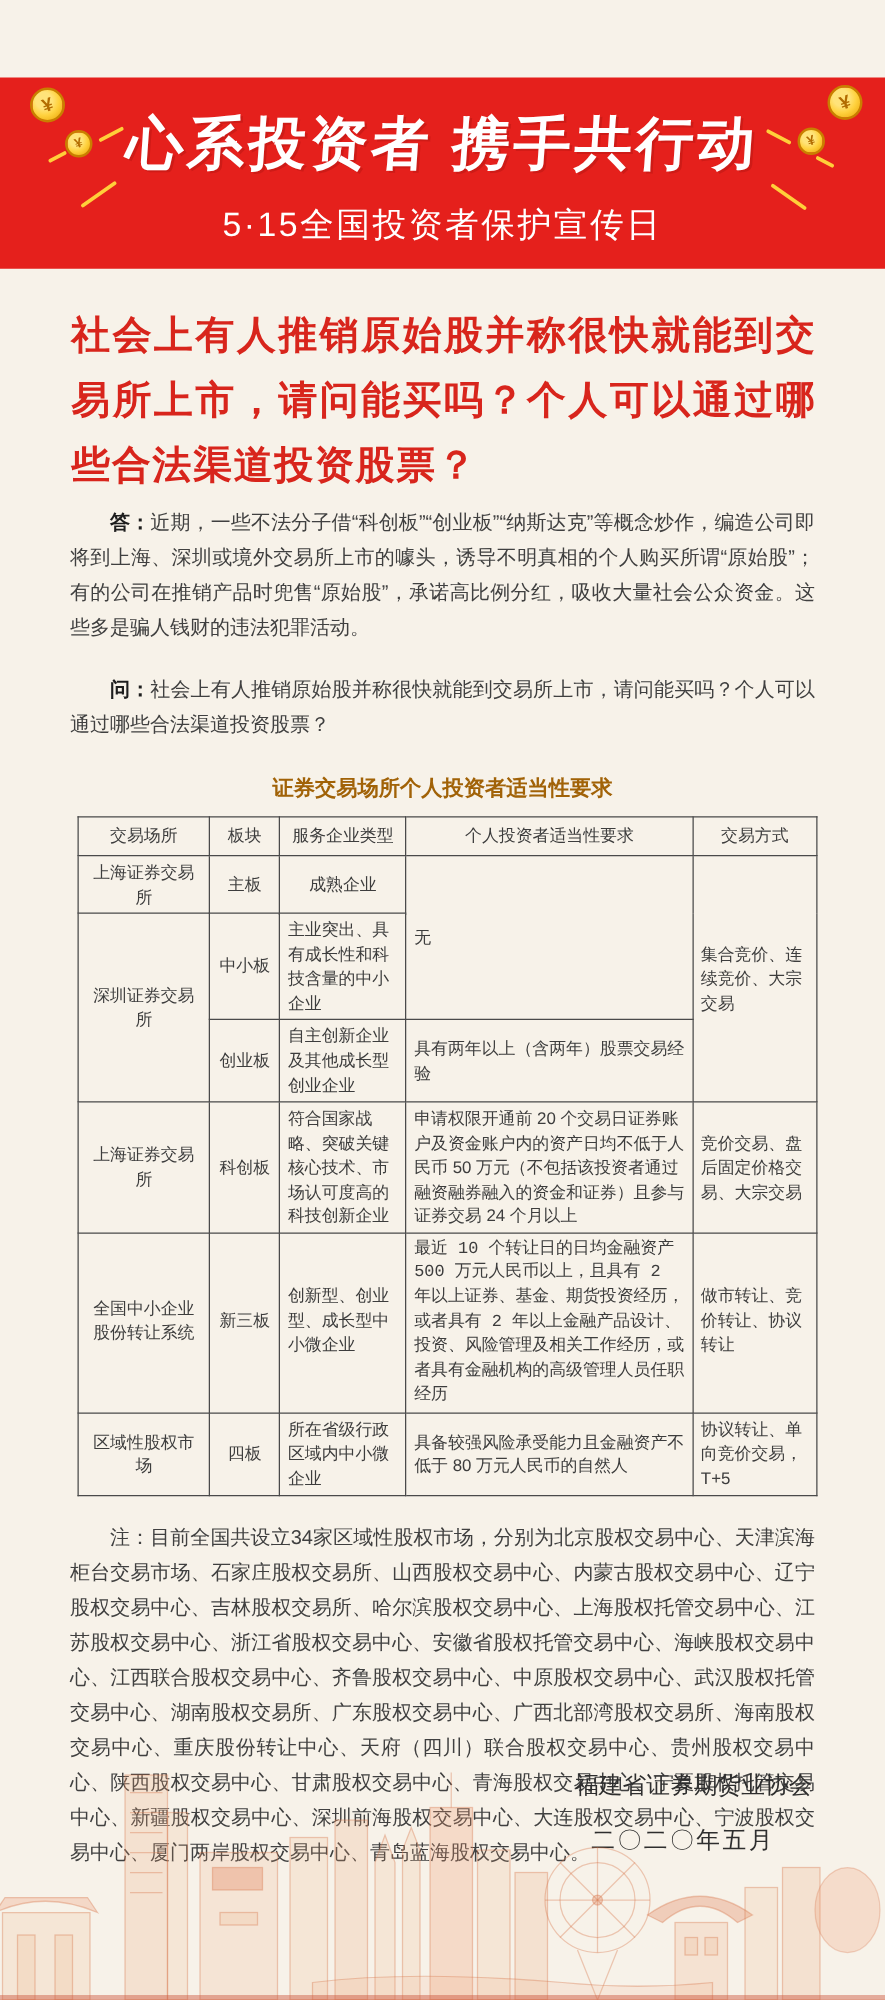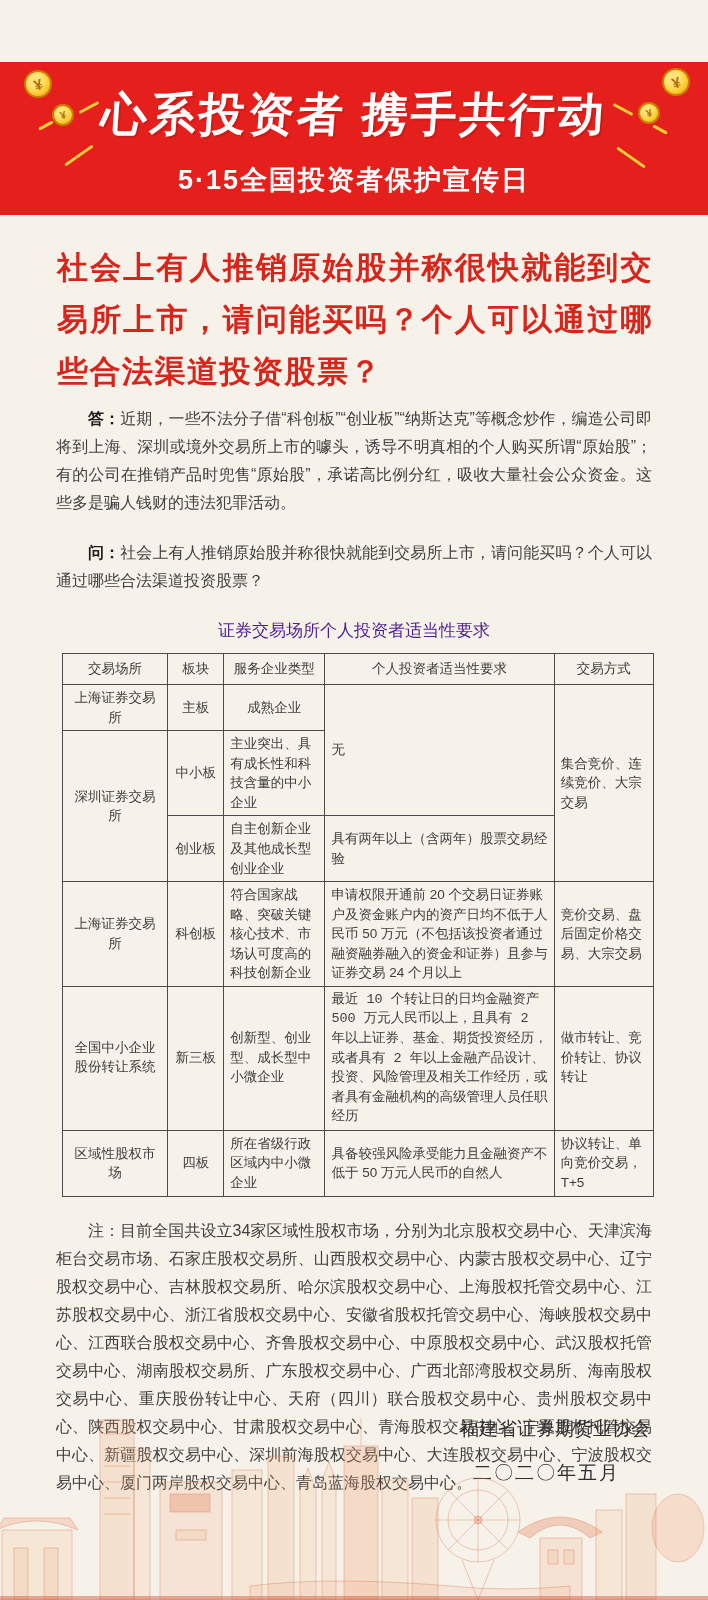--- a/index.html
+++ b/index.html
@@ -12,21 +12,21 @@
   .banner{
     position:absolute;left:0;top:62px;width:708px;height:153px;
     background:#e5201c;color:#fff;text-align:center;
   }
   .banner-title{
     margin-top:22px;font-size:46px;font-weight:900;letter-spacing:3px;
     transform:skewX(-4deg);text-shadow:2px 2px 0 rgba(140,10,8,.25);
     white-space:nowrap;
   }
   .banner-subtitle{
-    margin-top:16px;font-size:27px;font-weight:700;letter-spacing:2px;
+    margin-top:16px;font-size:27px;font-weight:400;letter-spacing:2px;
   }
   .coin{
     position:absolute;border-radius:50%;
     background:radial-gradient(circle at 38% 35%, #ffe37a 0 30%, #ffd23f 55%, #e8a000 100%);
     border:2px solid #c97f00;display:flex;align-items:center;justify-content:center;
     color:#b36c00;font-weight:900;
   }
   .coin::after{content:"¥";transform:rotate(-18deg);}
   .coin.c1{left:24px;top:8px;width:24px;height:24px;font-size:15px;}
   .coin.c2{left:52px;top:42px;width:18px;height:18px;font-size:11px;}
@@ -45,21 +45,21 @@
     color:#d8251c;font-size:31px;font-weight:800;line-height:52px;
     letter-spacing:1.5px;text-align:justify;
   }
   
   .bodycol{position:absolute;left:56px;top:405px;width:596px;color:#404040;
     font-size:16px;line-height:28px;}
   .para{text-align:justify;text-indent:2em;margin:0 0 22px 0;}
   .para b{color:#1d1d1d;}
   
   .tbl-title{
-    text-align:center;font-size:17px;font-weight:400;color:#4c1d95;
+    text-align:center;font-size:17px;font-weight:700;color:#a16207;
     margin:4px 0 8px 0;
   }
   table.req{
     border-collapse:collapse;table-layout:fixed;width:592px;margin-left:6px;
     font-size:13.5px;color:#3d3d3d;line-height:1.45;padding-left:43px;
   }
   table.req td,table.req th{
     border:1px solid #4a4a4a;padding:3px 6px;vertical-align:middle;
     font-weight:400;overflow:hidden;
   }
@@ -162,21 +162,21 @@
         <td class="tc">全国中小企业股份转让系统</td>
         <td class="tc">新三板</td>
         <td class="tl">创新型、创业型、成长型中小微企业</td>
         <td class="tl">最近 10 个转让日的日均金融资产 500 万元人民币以上，且具有 2 年以上证券、基金、期货投资经历，或者具有 2 年以上金融产品设计、投资、风险管理及相关工作经历，或者具有金融机构的高级管理人员任职经历</td>
         <td class="tl">做市转让、竞价转让、协议转让</td>
       </tr>
       <tr class="r7">
         <td class="tc">区域性股权市场</td>
         <td class="tc">四板</td>
         <td class="tl">所在省级行政区域内中小微企业</td>
-        <td class="tl">具备较强风险承受能力且金融资产不低于 50 万元人民币的自然人</td>
+        <td class="tl">具备较强风险承受能力且金融资产不低于 80 万元人民币的自然人</td>
         <td class="tl">协议转让、单向竞价交易，T+5</td>
       </tr>
     </tbody>
       </table>
 
     <p class="para note"><span>注：</span><span>目前全国共设立34家区域性股权市场，分别为北京股权交易中心、天津滨海柜台交易市场、石家庄股权交易所、山西股权交易中心、内蒙古股权交易中心、辽宁股权交易中心、吉林股权交易所、哈尔滨股权交易中心、上海股权托管交易中心、江苏股权交易中心、浙江省股权交易中心、安徽省股权托管交易中心、海峡股权交易中心、江西联合股权交易中心、齐鲁股权交易中心、中原股权交易中心、武汉股权托管交易中心、湖南股权交易所、广东股权交易中心、广西北部湾股权交易所、海南股权交易中心、重庆股份转让中心、天府（四川）联合股权交易中心、贵州股权交易中心、陕西股权交易中心、甘肃股权交易中心、青海股权交易中心、宁夏股权托管交易中心、新疆股权交易中心、深圳前海股权交易中心、大连股权交易中心、宁波股权交易中心、厦门两岸股权交易中心、青岛蓝海股权交易中心。</span></p>
   </div>
 
   <div class="signatures">
     <div>福建省证券期货业协会</div>

